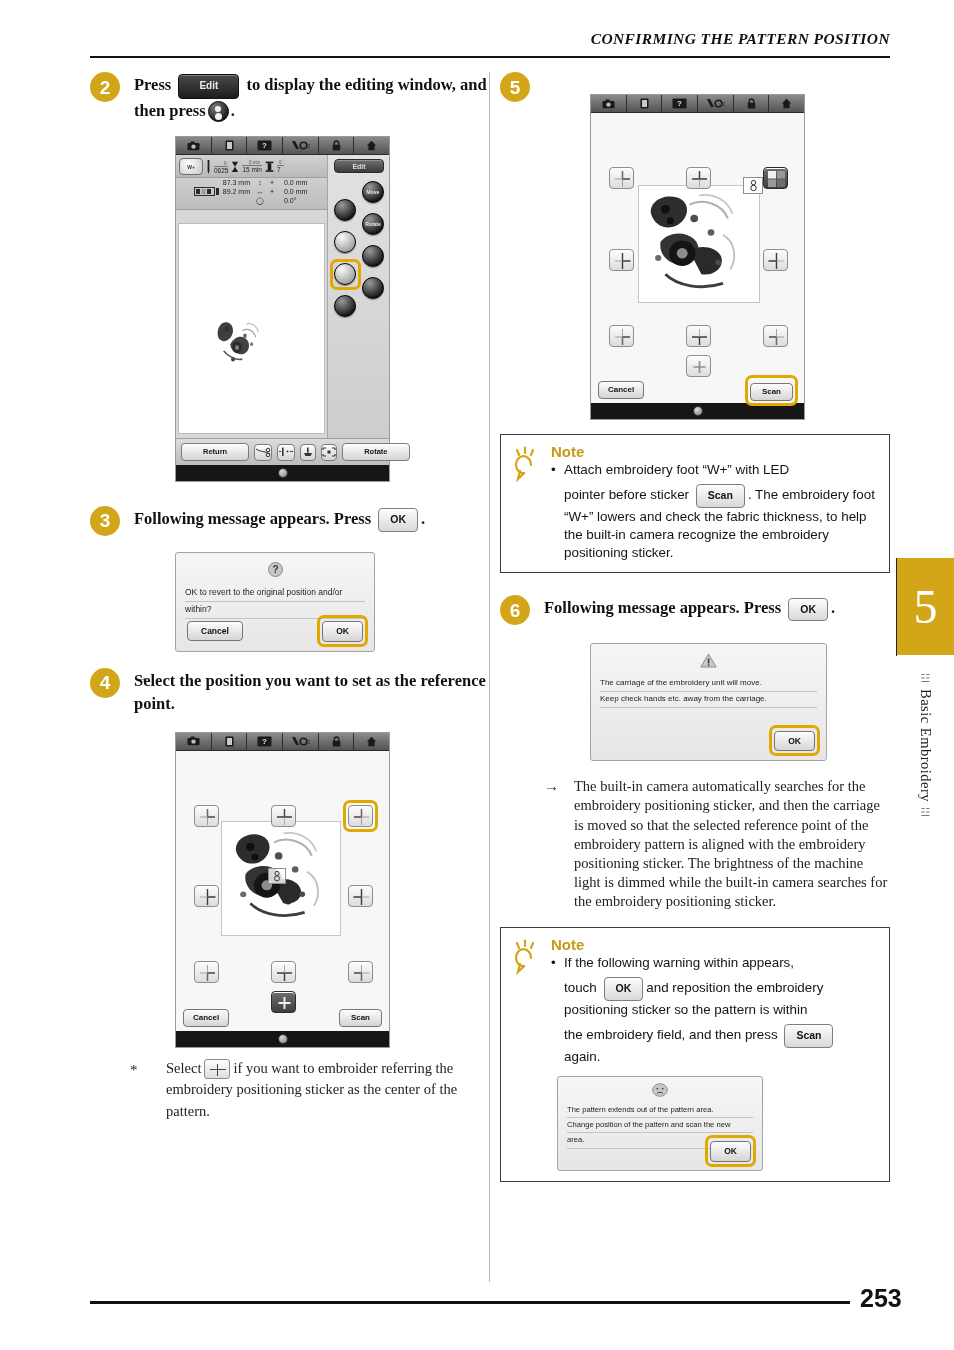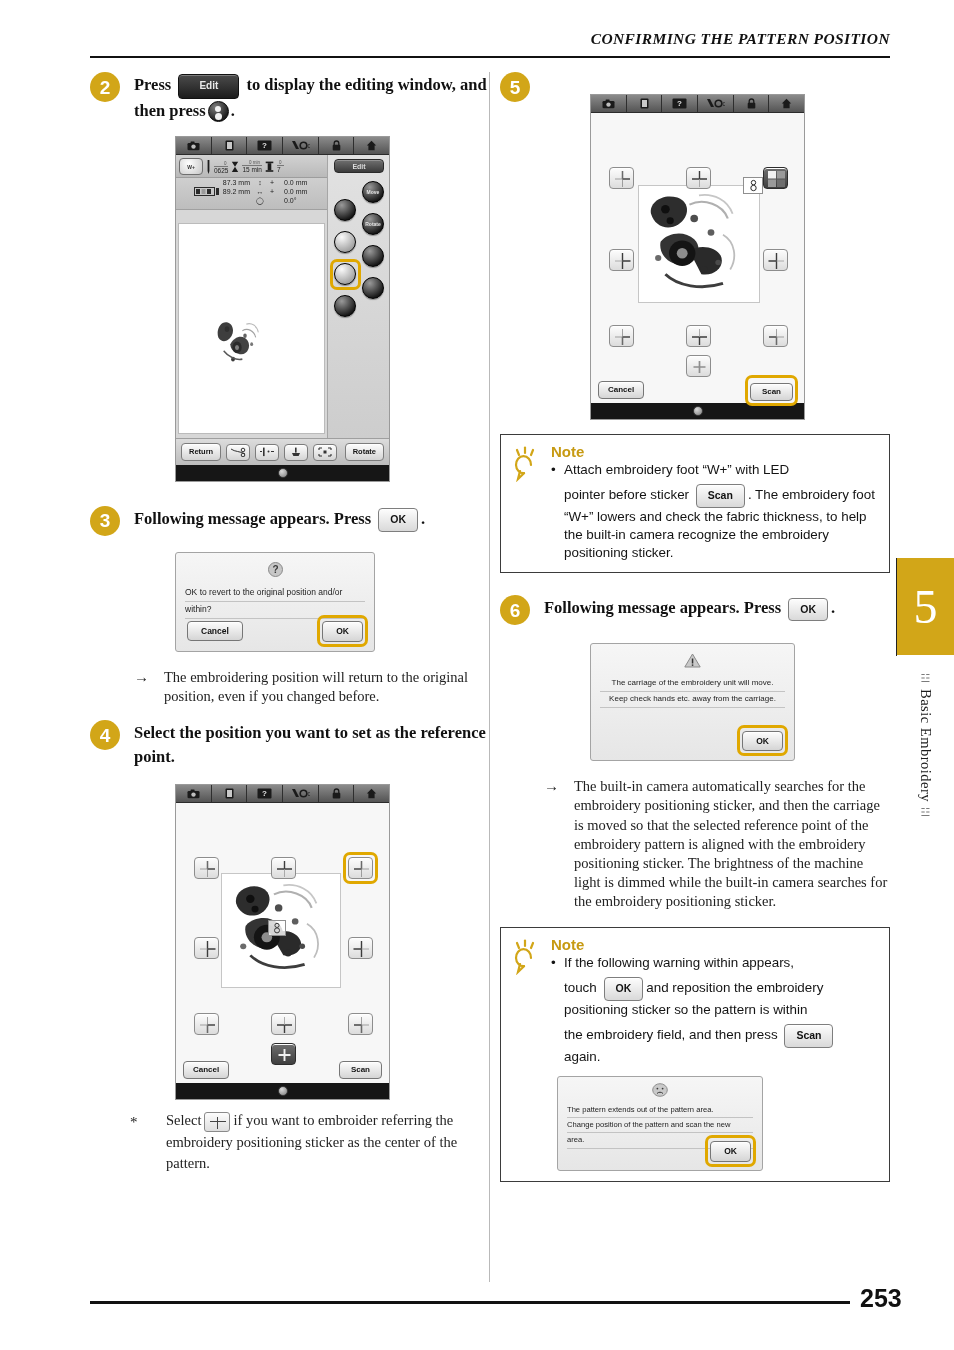--- a/index.html
+++ b/index.html
@@ -194,21 +194,21 @@
     display:flex; align-items:center; gap:5px;
     padding:4px 5px;
     background:linear-gradient(#dcdcdc,#bcbcbc);
     border-top:1px solid #9f9f9f;
   }
   .mc-btn {
     background:linear-gradient(#fdfdfd,#d4d4d4);
     border:1px solid #7c7c7c; border-radius:4px;
     font-family:"Liberation Sans", sans-serif; font-weight:bold;
     font-size:7.5px; color:#151515;
-    padding:4px 7px; line-height:1;
+    padding:4px 21px; line-height:1;
     box-shadow:inset 0 1px 0 #fff;
   }
   .mc-icon-btn {
     background:linear-gradient(#fdfdfd,#d4d4d4);
     border:1px solid #7c7c7c; border-radius:4px;
     width:24px; height:17px; display:flex; align-items:center; justify-content:center;
     box-shadow:inset 0 1px 0 #fff;
   }
   .mc-footer {
     height:16px; background:#161616;
@@ -595,21 +595,20 @@
       <span class="dlg-btn">Cancel</span>
       <span style="position:relative; display:inline-block;">
         <span class="sel-ring" style="left:-5px; top:-5px; right:-5px; bottom:-5px;"></span>
         <span class="dlg-btn">OK</span>
       </span>
     </div>
   </div>
 
   <div class="arrow-para" style="margin-top:16px;">
     <span class="ar">→</span>
-    <span>The embroidering position will return to the original position, even if you changed before.</span>
   </div>
 
   <div class="step" style="margin-top:14px;">
     <div class="step-num">4</div>
     <div class="step-text">Select the position you want to set as the reference point.</div>
   </div>
 
   <div class="shot" style="width:215px; margin-left:85px; margin-top:16px;">
     <div class="shot-inner">
       <div class="mc-tabs">
@@ -933,21 +932,21 @@
   </div>
 
   <div class="step" style="margin-top:22px;">
     <div class="step-num">6</div>
     <div class="step-text">
       <span>Following message appears. Press</span>
       <span class="chip chip-light">OK</span><span>.</span>
     </div>
   </div>
 
-  <div class="dlg" style="width:205px; height:118px; margin:22px auto 16px 90px;text-align:center;">
+  <div class="dlg" style="width:237px; height:118px; margin:22px auto 16px 90px;">
     <div class="dlg-icon">
       <svg width="17" height="15" viewBox="0 0 17 15">
           <path d="M8.5 1 L16.2 14 H0.8 Z" fill="#c9c9c9" stroke="#8a8a8a"></path>
           <rect x="7.8" y="5.5" width="1.5" height="5" fill="#333"></rect>
           <rect x="7.8" y="11.4" width="1.5" height="1.5" fill="#333"></rect>
         </svg>
     </div>
     <div class="dlg-msg" style="font-size:8px">
       <div class="ln">The carriage of the embroidery unit will move.</div>
       <div class="ln">Keep check hands etc. away from the carriage.</div>

